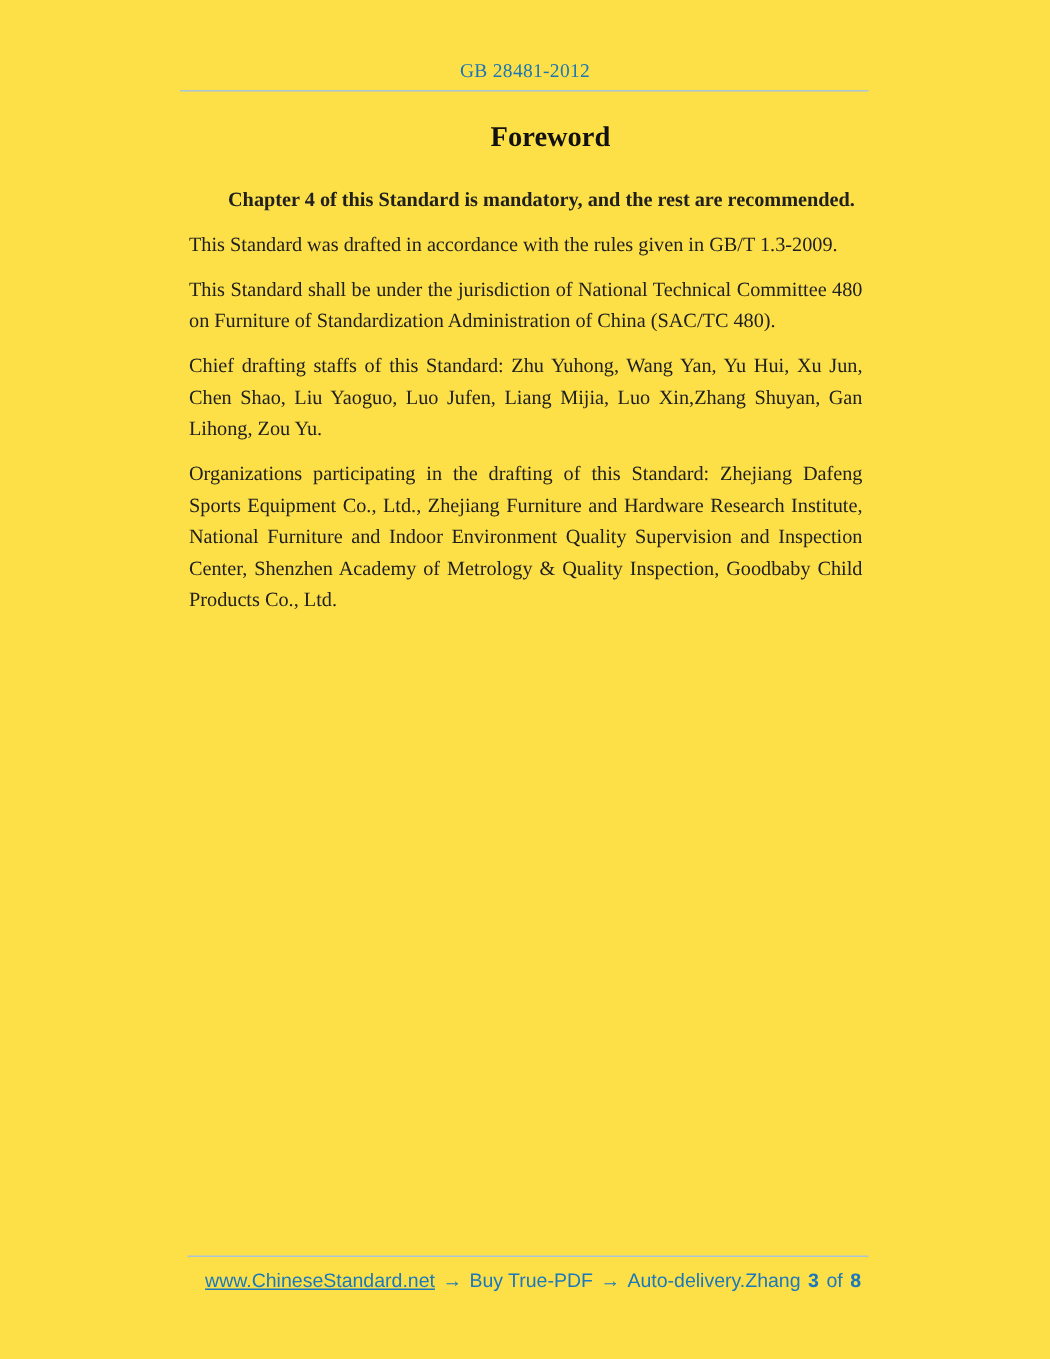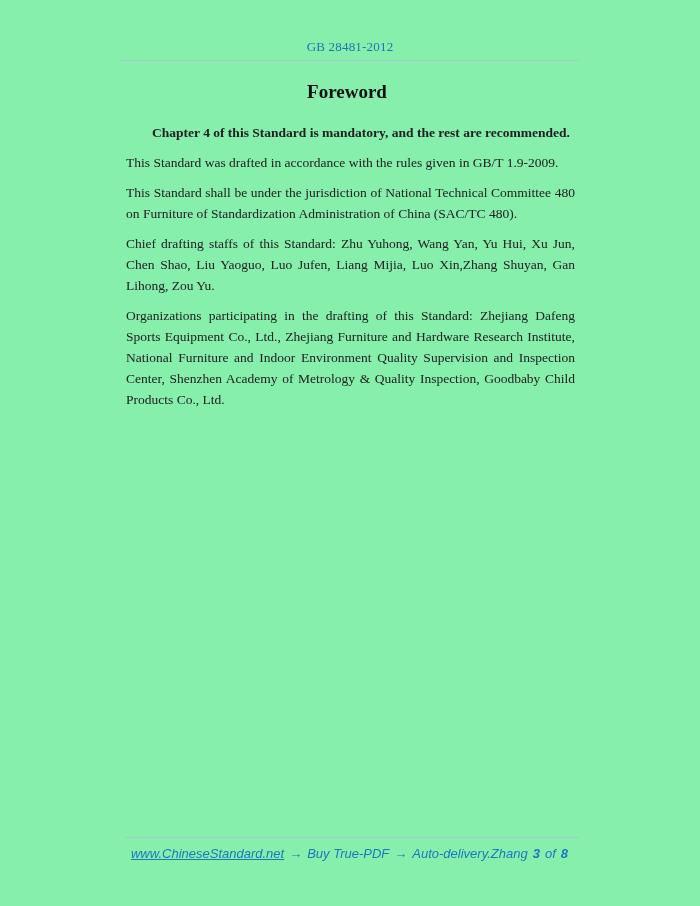--- a/index.html
+++ b/index.html
@@ -4,21 +4,21 @@
   <style>
     html, body {
       margin: 0;
       padding: 0;
       background: #ffffff;
     }
     .page {
       position: relative;
       width: 700px;
       height: 906px;
-      background: #86efac;
+      background: #fde047;
       font-family: "Liberation Serif", serif;
       color: #202020;
       overflow: hidden;
     }
     
     .header-num {
       position: absolute;
       top: 39px;
       left: 125px;
       width: 450px;
@@ -32,21 +32,21 @@
       top: 60px;
       left: 120px;
       width: 459px;
       height: 0;
       border-top: 1px solid #a9c6d8;
     }
     
     .page-title {
       position: absolute;
       top: 81px;
-      left: 122px;
+      left: 142px;
       width: 450px;
       text-align: center;
       font-size: 19px;
       font-weight: bold;
       color: #111111;
     }
     
     .body-text {
       position: absolute;
       top: 122px;
@@ -71,26 +71,25 @@
       width: 454px;
       height: 0;
       border-top: 1px solid #a9c6d8;
     }
     .footer {
       position: absolute;
       top: 846px;
       left: 125px;
       width: 454px;
       display: flex;
-      justify-content: center;
+      justify-content: flex-end;
       align-items: baseline;
       font-family: "Liberation Sans", sans-serif;
       font-size: 13px;
       color: #1a78bd;
-      font-style: italic;
     }
     .footer-left, .footer-right {
       display: flex;
       align-items: baseline;
       white-space: pre;
     }
     .footer-left a {
       color: #1a78bd;
       text-decoration: underline;
       cursor: pointer;
@@ -111,21 +110,21 @@
 <div class="page">
 
   <div class="header-num">GB 28481-2012</div>
 
   <div class="header-rule"></div>
 
   <div class="page-title">Foreword</div>
 
   <div class="body-text">
     <p class="lead">Chapter 4 of this Standard is mandatory, and the rest are recommended.</p>
-    <p>This Standard was drafted in accordance with the rules given in GB/T 1.9-2009.</p>
+    <p>This Standard was drafted in accordance with the rules given in GB/T 1.3-2009.</p>
     <p>This Standard shall be under the jurisdiction of National Technical Committee 480 on Furniture of Standardization Administration of China (SAC/TC 480).</p>
     <p>Chief drafting staffs of this Standard: Zhu Yuhong, Wang Yan, Yu Hui, Xu Jun, Chen Shao, Liu Yaoguo, Luo Jufen, Liang Mijia, Luo Xin,Zhang Shuyan, Gan Lihong, Zou Yu.</p>
     <p>Organizations participating in the drafting of this Standard: Zhejiang Dafeng Sports Equipment Co., Ltd., Zhejiang Furniture and Hardware Research Institute, National Furniture and Indoor Environment Quality Supervision and Inspection Center, Shenzhen Academy of Metrology &amp; Quality Inspection, Goodbaby Child Products Co., Ltd.</p>
   </div>
 
   <div class="footer-rule"></div>
 
   <div class="footer">
     <div class="footer-left">
       <a>www.ChineseStandard.net</a>

